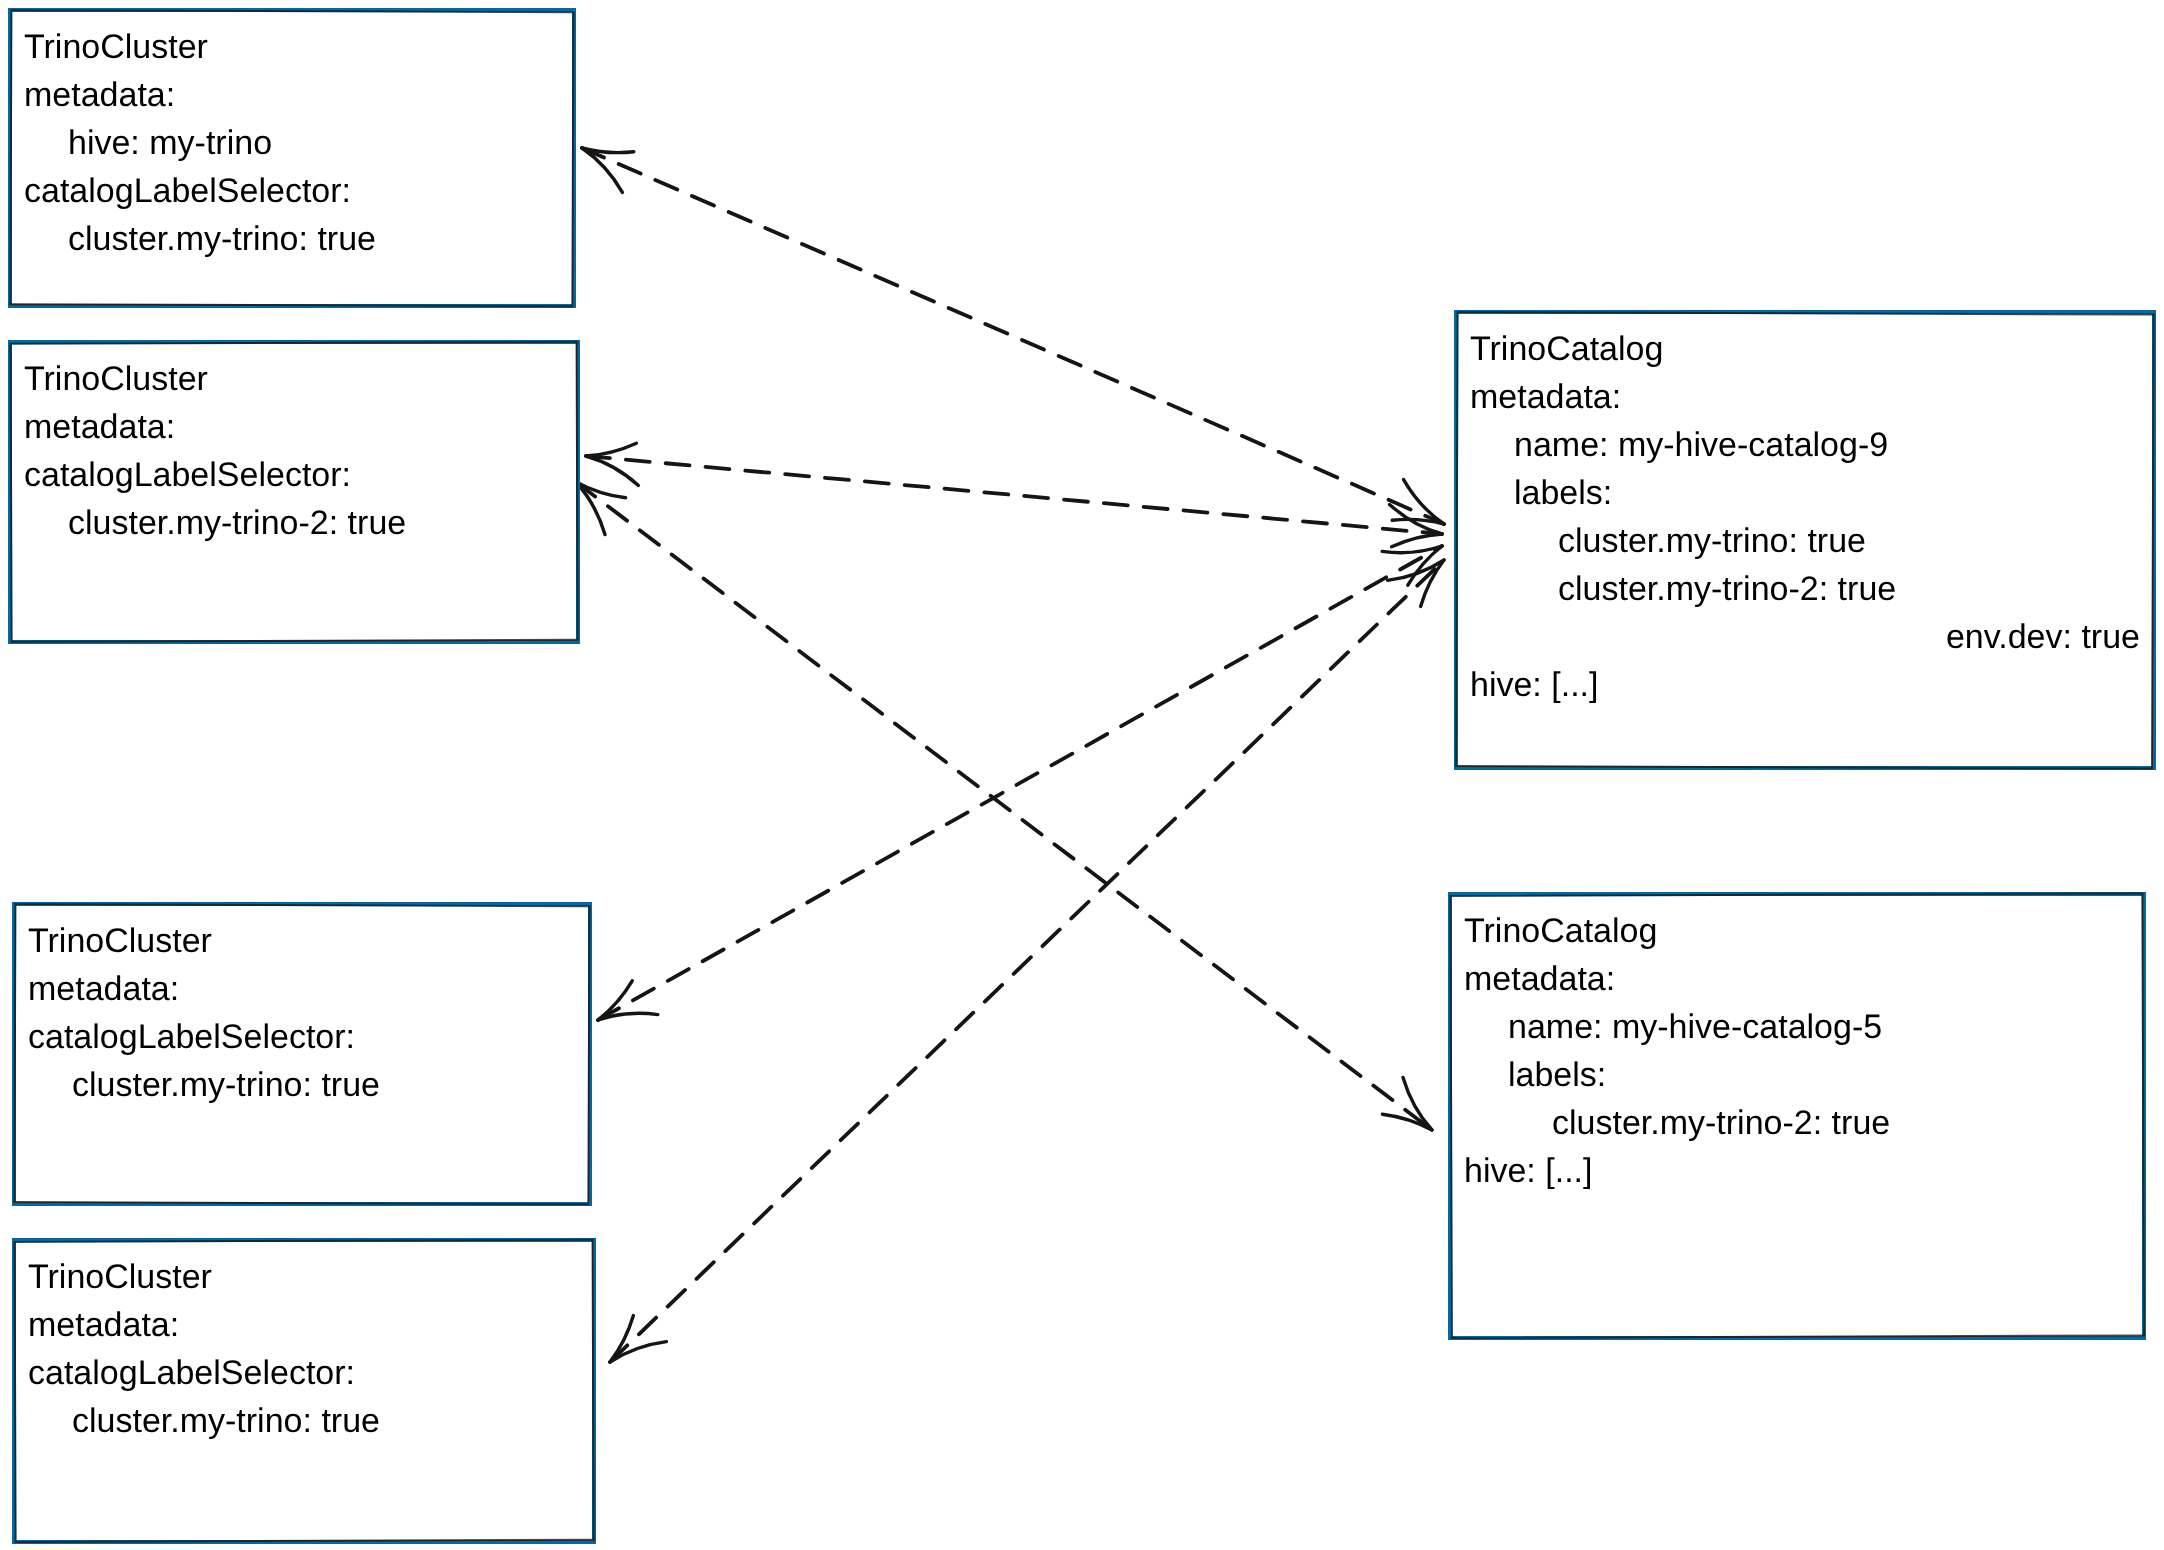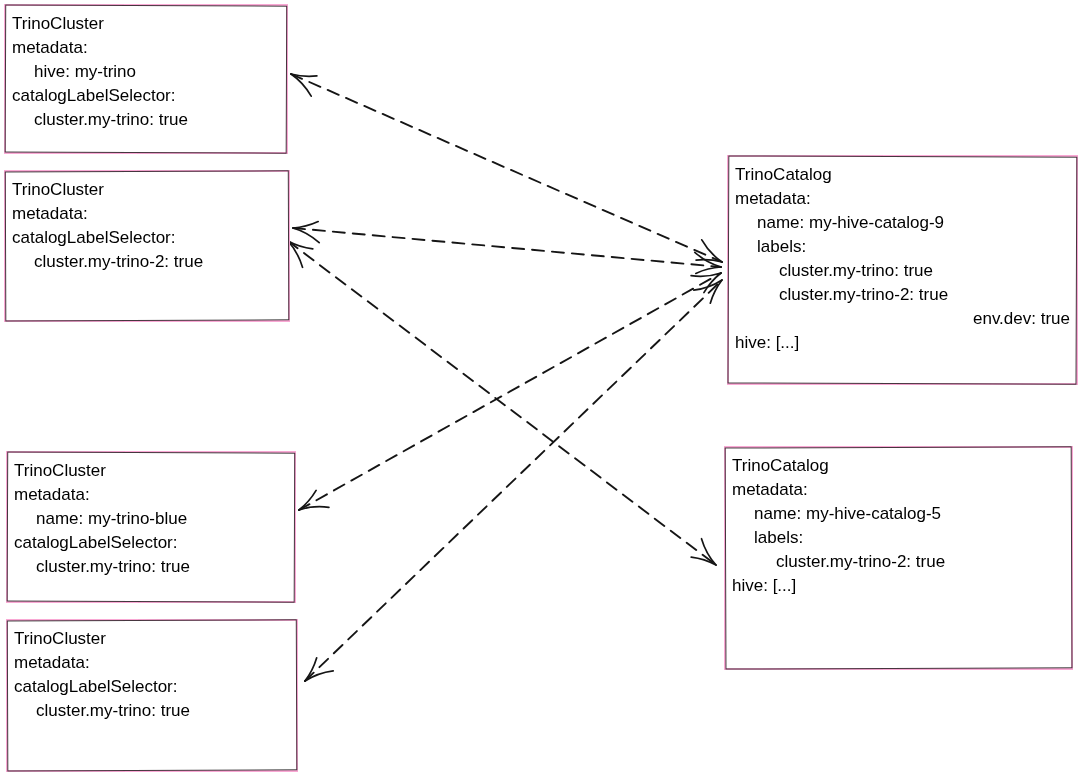--- a/index.html
+++ b/index.html
@@ -9,21 +9,21 @@
     background:#ffffff;
     overflow:hidden;
     font-family:"Liberation Sans",sans-serif;
   }
   #canvas{position:absolute;inset:0;width:1082px;height:775px;}
   #edges{position:absolute;left:0;top:0;width:1082px;height:775px;}
   .node{
     position:absolute;
     box-sizing:border-box;
     background:#ffffff;
-    border:2px solid #f9a8d4;
+    border:2px solid #0369a1;
     color:#000000;
     font-size:17px;
     line-height:24px;
     padding:6px 6px;
   }
   
   .node::before{
     content:"";
     position:absolute;
     inset:-1px;
@@ -76,21 +76,20 @@
       </div>
       <div class="node" style="left: 4px; top: 170px; width: 286px; height: 152px;">
         <div class="line" style="padding-left: 0px;">TrinoCluster</div>
         <div class="line" style="padding-left: 0px;">metadata:</div>
         <div class="line" style="padding-left: 0px;">catalogLabelSelector:</div>
         <div class="line" style="padding-left: 22px;">cluster.my-trino-2: true</div>
       </div>
       <div class="node" style="left: 6px; top: 451px; width: 290px; height: 152px;">
         <div class="line" style="padding-left: 0px;">TrinoCluster</div>
         <div class="line" style="padding-left: 0px;">metadata:</div>
-        <div class="line" style="padding-left: 22px;">name: my-trino-blue</div>
         <div class="line" style="padding-left: 0px;">catalogLabelSelector:</div>
         <div class="line" style="padding-left: 22px;">cluster.my-trino: true</div>
       </div>
       <div class="node" style="left: 6px; top: 619px; width: 292px; height: 153px;">
         <div class="line" style="padding-left: 0px;">TrinoCluster</div>
         <div class="line" style="padding-left: 0px;">metadata:</div>
         <div class="line" style="padding-left: 0px;">catalogLabelSelector:</div>
         <div class="line" style="padding-left: 22px;">cluster.my-trino: true</div>
       </div>
       <div class="node" style="left: 727px; top: 155px; width: 351px; height: 230px;">

